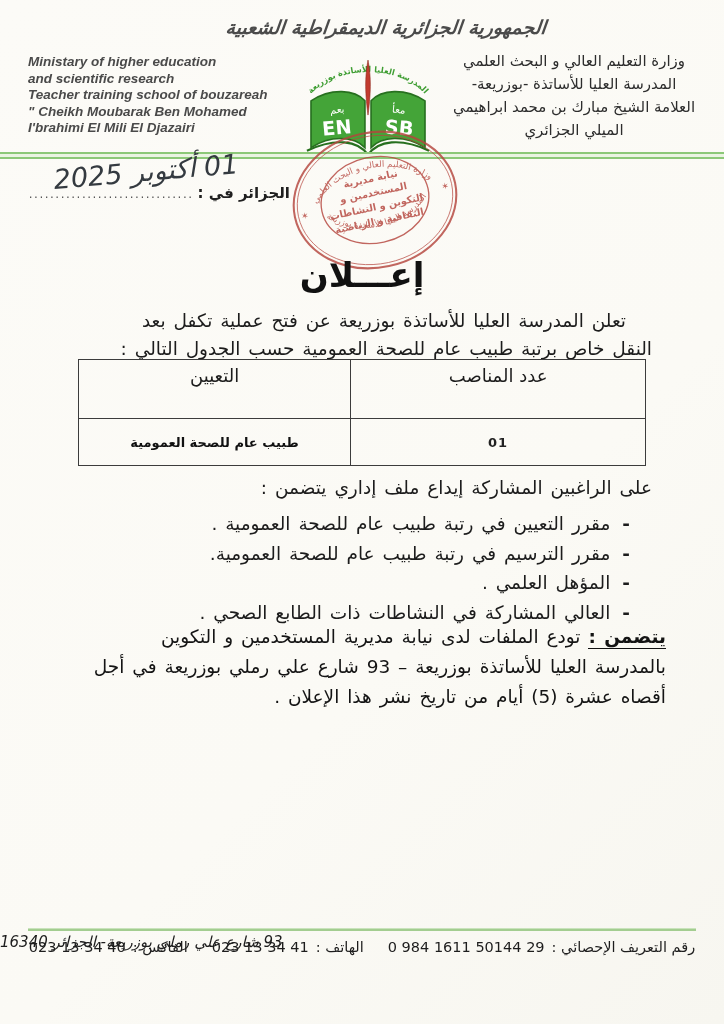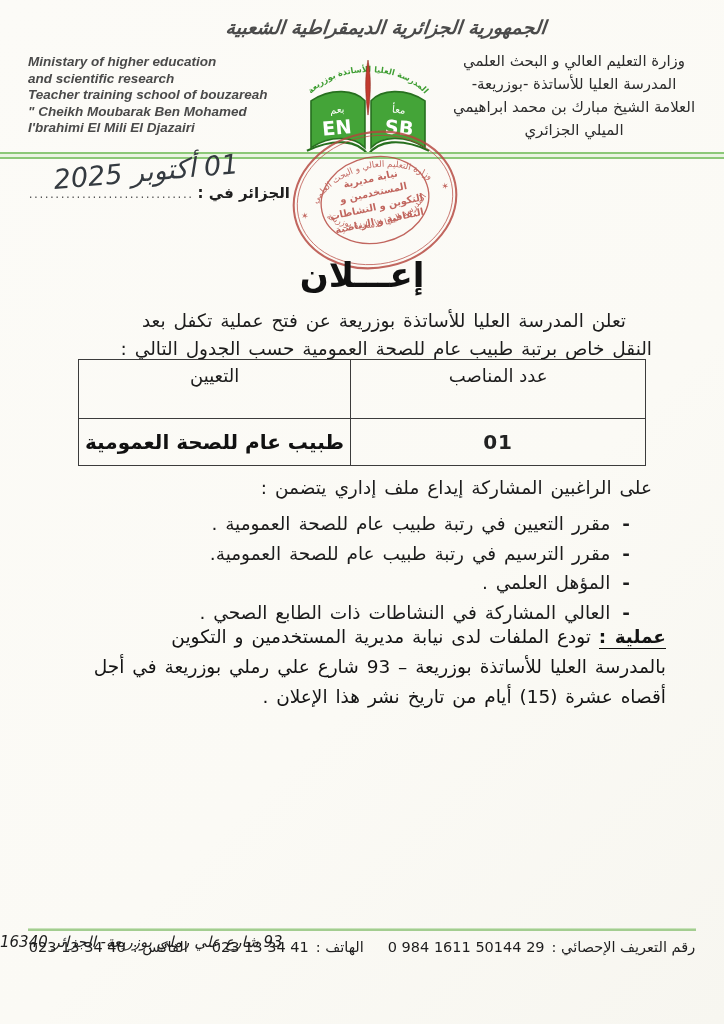--- a/index.html
+++ b/index.html
@@ -68,21 +68,21 @@
     font-size:18.5px;line-height:27.5px;color:#1c1c1c;word-spacing:2px;
   }
   .intro .l1{text-indent:26px;}
   
   .postab{
     position:absolute;right:78px;top:359px;width:568px;
     direction:rtl;border-collapse:collapse;
   }
   .postab th,.postab td{border:1.6px solid #3c3c3c;text-align:center;}
   .postab th{height:52px;vertical-align:top;padding-top:5px;font-weight:400;font-size:18px;color:#1c1c1c;}
-  .postab td{height:44px;font-size:20px;}
+  .postab td{height:44px;font-size:13px;}
   .postab td.appoint{font-weight:700;color:#111;}
   .postab td.count{font-weight:600;letter-spacing:1px;}
   .col-a{width:52%;}
   
   .req-intro{
     position:absolute;right:72px;top:477px;direction:rtl;
     font-size:18.5px;color:#1c1c1c;word-spacing:2px;
   }
   .req-list{
     position:absolute;right:94px;left:70px;top:509px;
@@ -224,25 +224,25 @@
       <span>المؤهل العلمي .</span>
     </div>
     <div class="req-item">
       <span class="dash">-</span>
       <span>العالي المشاركة في النشاطات ذات الطابع الصحي .</span>
     </div>
   </div>
 
   <div class="note">
     <div>
-      <span class="note-label">عملية :</span>
+      <span class="note-label">يتضمن :</span>
       <span>تودع الملفات لدى نيابة مديرية المستخدمين و التكوين</span>
     </div>
     <div>بالمدرسة العليا للأساتذة بوزريعة – 93 شارع علي رملي بوزريعة في أجل</div>
-    <div>أقصاه عشرة (15) أيام من تاريخ نشر هذا الإعلان .</div>
+    <div>أقصاه عشرة (5) أيام من تاريخ نشر هذا الإعلان .</div>
   </div>
 
   <div class="footer-rule"></div>
   <div class="footer1">
     <span class="fpair">
       <span>رقم التعريف الإحصائي :</span>
       <span class="num">0 984 1611 50144 29</span>
     </span>
     <span class="fpair">
       <span>الهاتف :</span>

